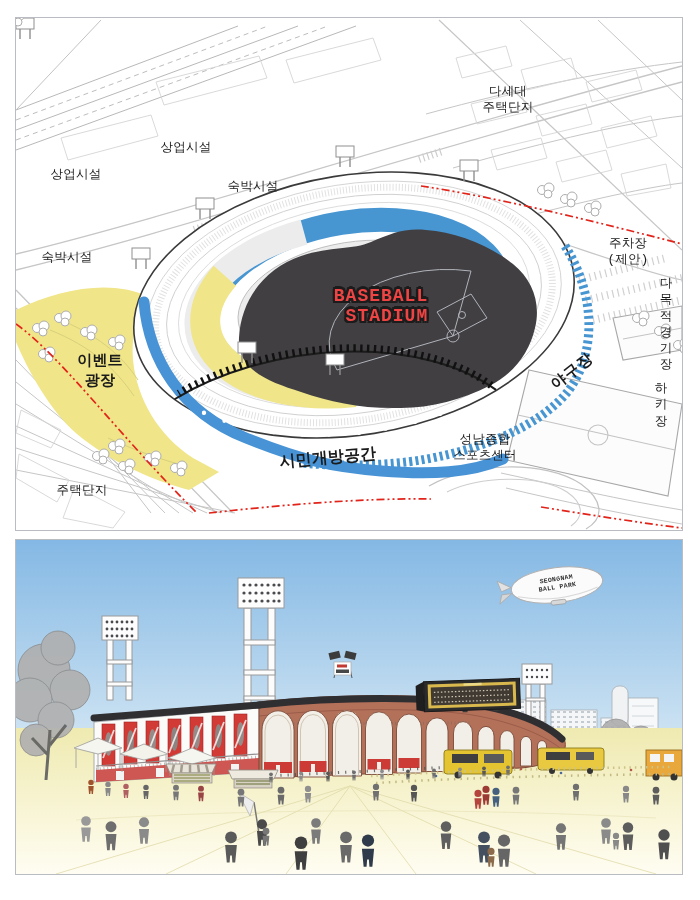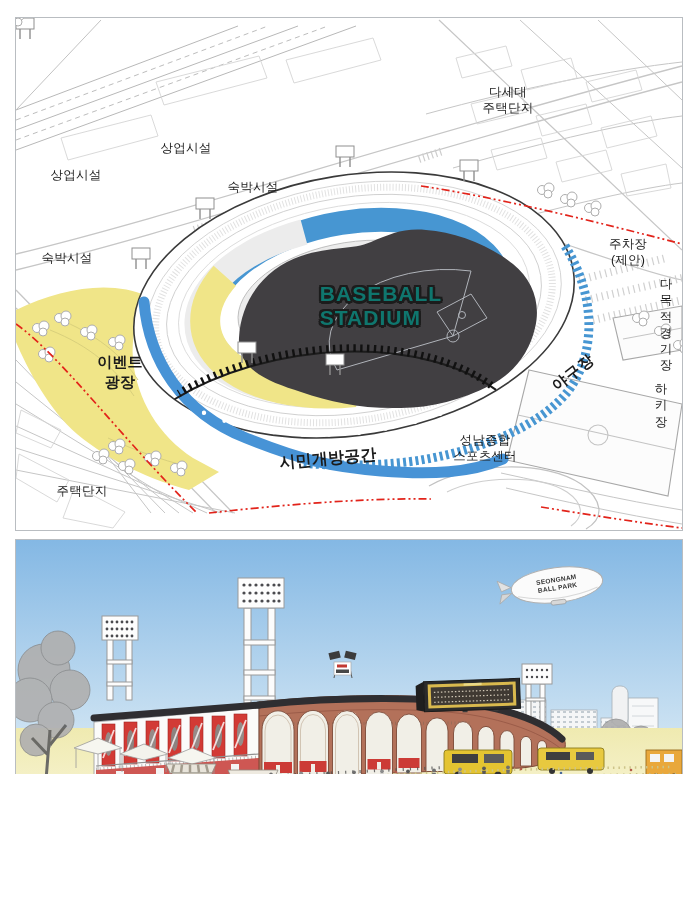--- a/index.html
+++ b/index.html
@@ -1,30 +1,30 @@
 <!DOCTYPE html>
 <html><head>
 <meta charset="utf-8">
 <style>
   html,body{margin:0;padding:0;background:#fff;}
-  #page{position:relative;width:700px;height:774px;background:#fff;overflow:hidden;
-        font-family:Liberation Sans, sans-serif;}
+  #page{position:relative;width:700px;height:900px;background:#fff;overflow:hidden;
+        font-family:Liberation Mono, monospace;}
   .panel{position:absolute;border:1px solid #b9bdc1;background:#fff;box-sizing:border-box;}
   #map-panel{left:15px;top:17px;width:668px;height:514px;}
   #render-panel{left:15px;top:539px;width:668px;height:336px;}
   .panel svg{position:absolute;left:0;top:0;}
   .lbl{position:absolute;transform:translate(-50%,-50%);white-space:pre-line;text-align:center;
        color:#1b1b1b;font-size:12.5px;font-weight:500;line-height:1.3;letter-spacing:.2px;}
   .lbl.b{font-weight:700;}
   #lbl-open-space{font-size:16px;font-weight:700;transform:translate(-50%,-50%) rotate(-5deg);}
   #lbl-ballpark{font-size:15px;font-weight:700;letter-spacing:1.5px;
                 transform:translate(-50%,-50%) rotate(-38deg);}
   #lbl-event{font-size:15px;font-weight:700;}
-  #stadium-title{position:absolute;transform:translate(-50%,-50%);white-space:pre-line;text-align:left;
-     font-size:21px;font-weight:800;color:#0f766e;line-height:1.12;letter-spacing:1px;
+  #stadium-title{position:absolute;transform:translate(-50%,-50%);white-space:pre-line;text-align:right;
+     font-size:18px;font-weight:800;color:#ef4444;line-height:1.12;letter-spacing:1px;
      text-shadow:-2px -2px 0 #1c1c1c,2px -2px 0 #1c1c1c,-2px 2px 0 #1c1c1c,2px 2px 0 #1c1c1c,
                  0 -2.4px 0 #1c1c1c,0 2.4px 0 #1c1c1c,-2.4px 0 0 #1c1c1c,2.4px 0 0 #1c1c1c;}
   #blimp-label{position:absolute;transform:translate(-50%,-50%) rotate(-9deg);white-space:pre-line;
      text-align:center;font-size:6.5px;font-weight:700;color:#333;line-height:1.25;letter-spacing:.3px;}
 </style>
 </head>
 <body>
 
 <div id="page">
 
@@ -193,21 +193,21 @@
     <div class="lbl" style="left:51px;top:240px">숙박시설</div>
     <div class="lbl" style="left:612px;top:234px">주차장
 (제안)</div>
     <div class="lbl" style="left:650px;top:307px">다목적
 경기장</div>
     <div class="lbl" style="left:645px;top:387px">하키장</div>
     <div class="lbl b" id="lbl-ballpark" style="left:557px;top:354px">야구장</div>
     <div class="lbl" style="left:469px;top:430px">성남종합
 스포츠센터</div>
     <div class="lbl b" id="lbl-open-space" style="left:312px;top:441px">시민개방공간</div>
-    <div class="lbl b" id="lbl-event" style="left:104px;top:353px">이벤트
+    <div class="lbl b" id="lbl-event" style="left:84px;top:353px">이벤트
 광장</div>
     <div class="lbl" style="left:66px;top:473px">주택단지</div>
     <div id="stadium-title" style="left:365px;top:288px">BASEBALL
 STADIUM</div>
   </div>
 
   <div id="render-panel" class="panel">
     <svg width="666" height="334" viewBox="0 0 666 334">
       <defs>
         <linearGradient id="sky" x1="0" y1="0" x2="0" y2="1">

